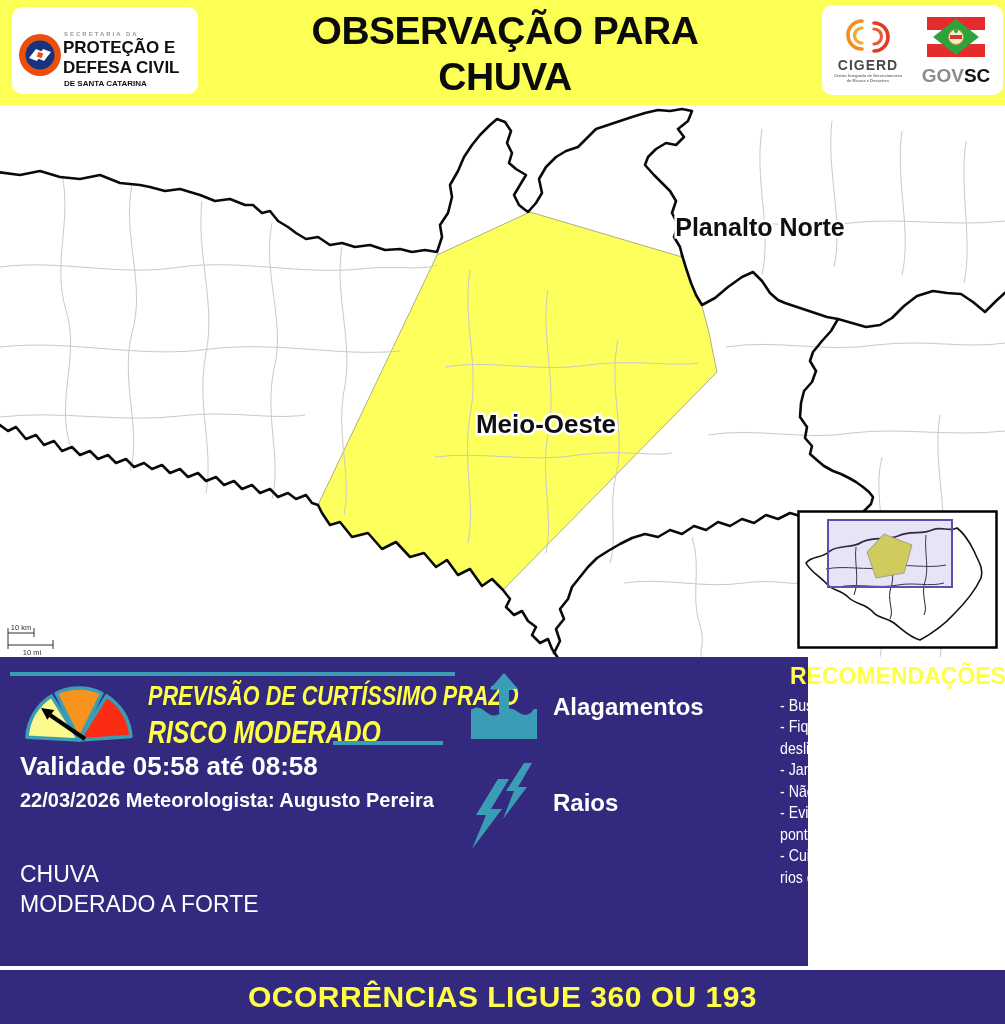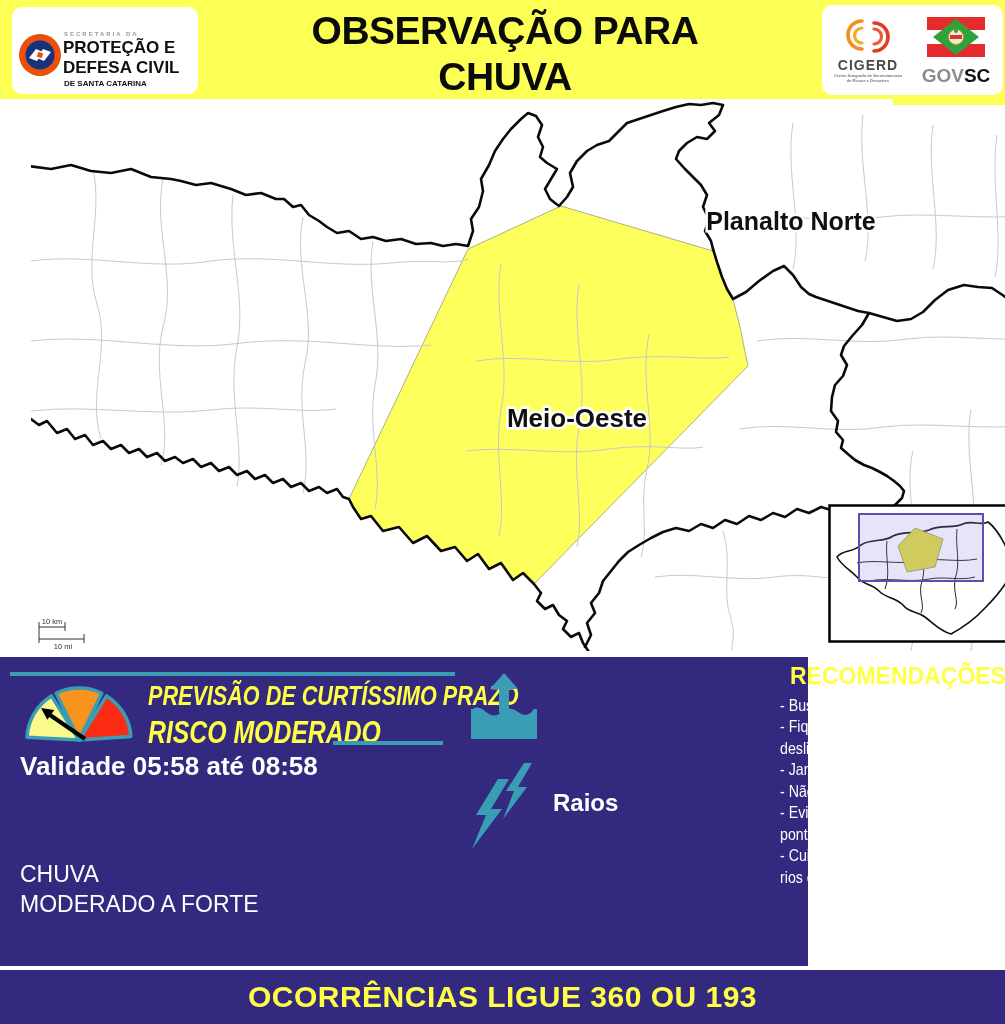--- a/index.html
+++ b/index.html
@@ -17,21 +17,21 @@
   .dc-l2{position:absolute;left:51px;top:51px;font-size:17px;font-weight:800;color:#101010;}
   .dc-l3{position:absolute;left:52px;top:72px;font-size:8px;font-weight:800;color:#101010;}
   .cigerd-name{position:absolute;left:14px;top:52px;width:64px;text-align:center;
                font-size:14px;font-weight:800;color:#4a4a4a;letter-spacing:1px;}
   .cigerd-sub{position:absolute;left:8px;top:68px;width:76px;text-align:center;
               font-size:4px;line-height:1.3;color:#777;font-weight:700;}
   .govsc{position:absolute;left:92px;top:60px;width:84px;text-align:center;font-size:19px;font-weight:800;}
   .govsc .gov{color:#8b8b8b;}
   .govsc .sc{color:#111;}
   
-  .map{position:absolute;left:0;top:99px;width:862px;height:552px;background:#ffffff;padding-left:31px;}
+  .map{position:absolute;left:0;top:105px;width:862px;height:552px;background:#ffffff;}
   .map svg{display:block;}
   .map-label{font-family:"Liberation Sans",sans-serif;font-weight:bold;fill:#101010;
              stroke:#ffffff;stroke-width:5px;paint-order:stroke;}
   
   .panel{position:absolute;left:0;top:657px;width:808px;height:311px;background:#332A7F;color:#fff;}
   .teal-line{position:absolute;left:10px;top:15px;width:445px;height:4px;background:#3B9DB5;}
   .gauge{position:absolute;left:22px;top:24px;}
   .h-forecast{position:absolute;left:148px;top:24px;font-size:27px;font-weight:800;font-style:italic;
               color:#FFFF45;transform:scaleX(.8);transform-origin:left top;white-space:nowrap;}
   .h-risk{position:absolute;left:148px;top:58px;font-size:31px;font-weight:800;font-style:italic;
@@ -216,29 +216,31 @@
       </g>
       <line x1="63" y1="58" x2="28" y2="34" stroke="#000" stroke-width="4"></line>
       <polygon points="19,27 32.3,29 25.3,38.8" fill="#000"></polygon>
     </svg>
 
     <div class="h-forecast">PREVISÃO DE CURTÍSSIMO PRAZO</div>
     <div class="h-risk">RISCO MODERADO</div>
     <div class="risk-underline"></div>
 
     <div class="validity">Validade 05:58 até 08:58</div>
+    <div class="date-line">22/03/2026 Meteorologista: Augusto Pereira</div>
     <div class="info-l1">CHUVA</div>
     <div class="info-l2">MODERADO A FORTE</div>
 
     <svg class="hazard-icon" style="left:463px;top:14px;" width="82" height="76" viewBox="0 0 82 76">
       <g fill="#3B9DB5">
         <polygon points="41,2 27,18 36,18 36,42 46,42 46,18 55,18"></polygon>
         <path d="M8,38 L8,68 L74,68 L74,38 L71,38 Q64,48 55,41 Q47,34 39,41 Q31,48 23,41 Q15,34 10,38 Z"></path>
       </g>
     </svg>
+    <div class="hz-label1">Alagamentos</div>
 
     <svg class="hazard-icon" style="left:468px;top:104px;" width="72" height="92" viewBox="0 0 72 92">
       <g fill="#3B9DB5">
         <path d="M30,18 L8,54 L18,54 L4,88 L34,48 L23,48 L41,18 Z"></path>
         <path d="M56,2 L38,30 L46,30 L35,58 L59,26 L50,26 L64,2 Z"></path>
       </g>
     </svg>
     <div class="hz-label2">Raios</div>
 
     <div class="recs">

